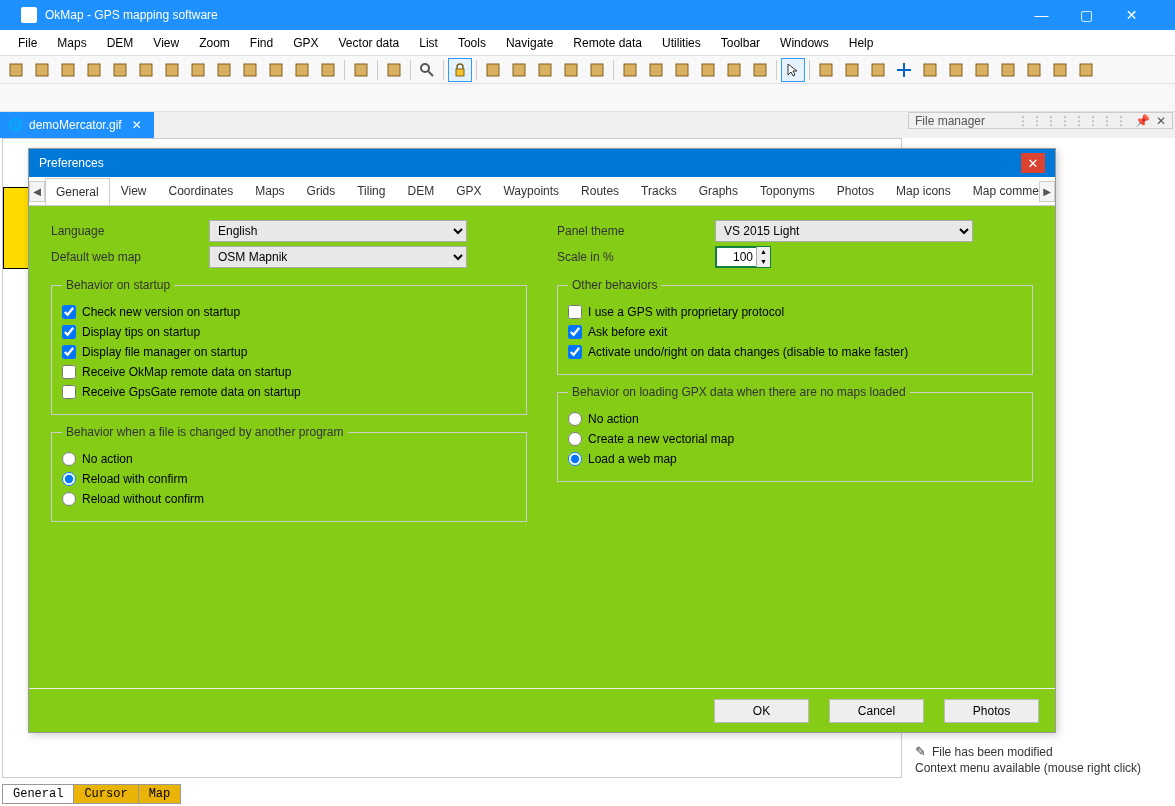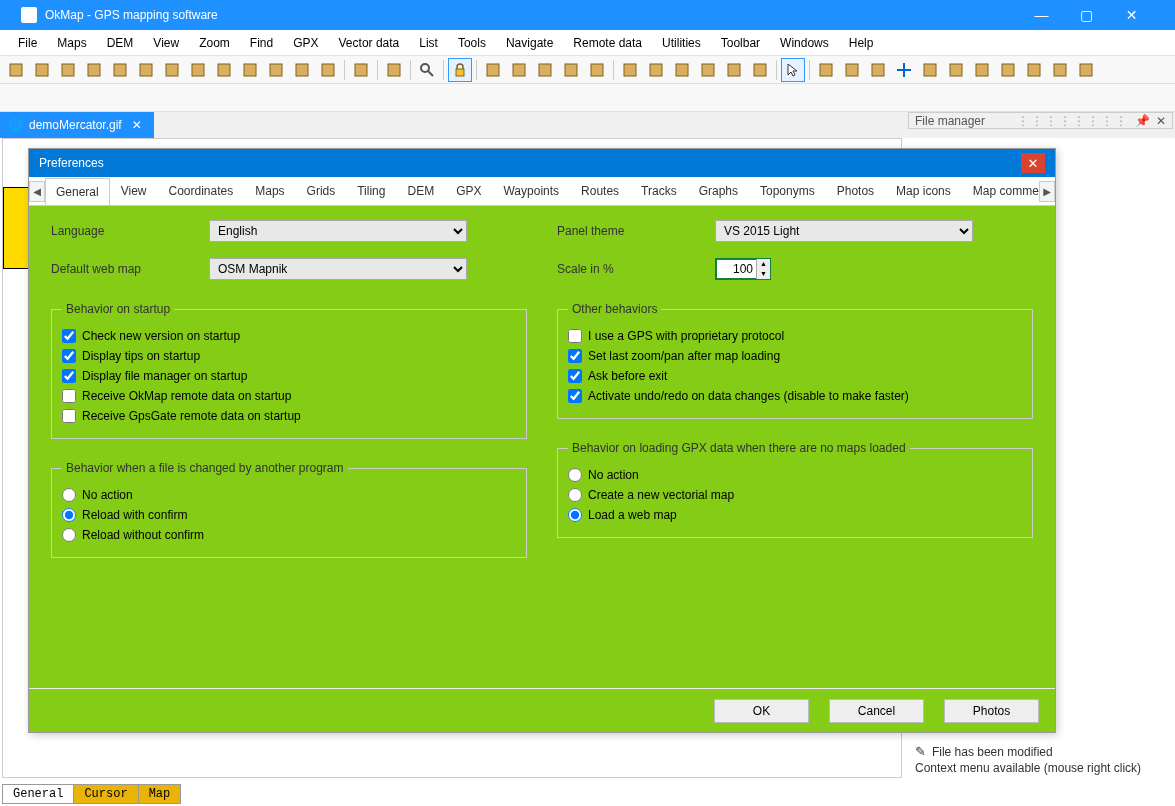--- a/index.html
+++ b/index.html
@@ -40,21 +40,21 @@
 .pref-titlebar .title { flex: 1; }
 .pref-close { width: 24px; height: 20px; background: #d9432f; color: #fff; display: flex; align-items: center; justify-content: center; font-size: 13px; }
 
 .pref-tabs-wrap { display: flex; align-items: center; border-bottom: 1px solid #ccc; background: #fff; }
 .pref-tabs { display: flex; overflow: hidden; flex: 1; }
 .pref-tab { padding: 6px 10px; border: 1px solid transparent; border-bottom: none; white-space: nowrap; font-size: 12px; color: #333; cursor: default; }
 .pref-tab.active { border: 1px solid #ccc; border-bottom: 1px solid #fff; background: #fff; position: relative; top: 1px; }
 .tab-arrow { width: 16px; text-align: center; font-size: 10px; color: #555; padding: 4px 2px; border: 1px solid #ccc; background: #f4f4f4; }
 
 .pref-body { flex: 1; padding: 14px 22px; display: flex; gap: 30px; }
-.col { flex: 1; display: flex; flex-direction: column; gap: 16px; }
+.col { flex: 1; display: flex; flex-direction: column; gap: 4px; }
 .row { display: flex; align-items: center; gap: 8px; }
 .row label.lab { width: 150px; color: #333; }
 select.combo { height: 22px; width: 258px; background: #e8e8e8; border: 1px solid #aaa; padding: 0 4px; font-size: 12px; }
 select.combo.wide { width: 258px; }
 input.spin { width: 56px; height: 22px; text-align: right; padding-right: 16px; border: 2px solid #15803d; font-size: 12px; }
 .spin-wrap { position: relative; display: inline-block; }
 .spin-btns { position: absolute; right: 1px; top: 1px; width: 14px; height: 20px; display: flex; flex-direction: column; }
 .spin-btns div { flex: 1; font-size: 7px; text-align: center; background: #eee; border-left: 1px solid #aaa; line-height: 10px; }
 
 fieldset { border: 1px solid #ccc; padding: 10px 10px 12px; margin-top: 6px; }
@@ -472,29 +472,25 @@
 
       <fieldset>
         <legend>Other behaviors</legend>
         <div id="other-checks">
             <div class="check-row">
               <input type="checkbox" style="">
               <span>I use a GPS with proprietary protocol</span>
             </div>
             <div class="check-row">
               <input type="checkbox" checked="" style="">
-              <span>Set last zoom/pan after map loading</span>
+              <span>Ask before exit</span>
             </div>
             <div class="check-row">
               <input type="checkbox" checked="" style="">
-              <span>Ask before exit</span>
-            </div>
-            <div class="check-row">
-              <input type="checkbox" checked="" style="">
-              <span>Activate undo/redo on data changes (disable to make faster)</span>
+              <span>Activate undo/right on data changes (disable to make faster)</span>
             </div>
           </div>
       </fieldset>
 
       <fieldset>
         <legend>Behavior on loading GPX data when there are no maps loaded</legend>
         <div id="gpx-radios">
             <div class="radio-row">
               <input type="radio" name="gpx-load" style="">
               <span>No action</span>

